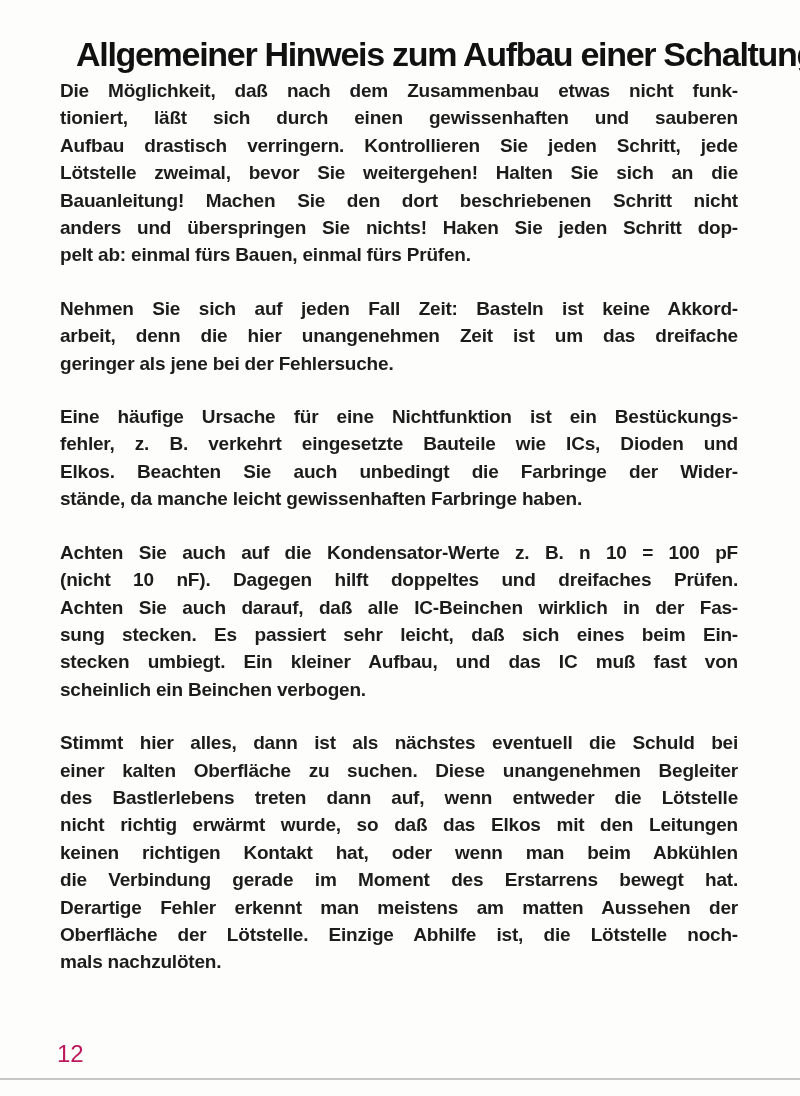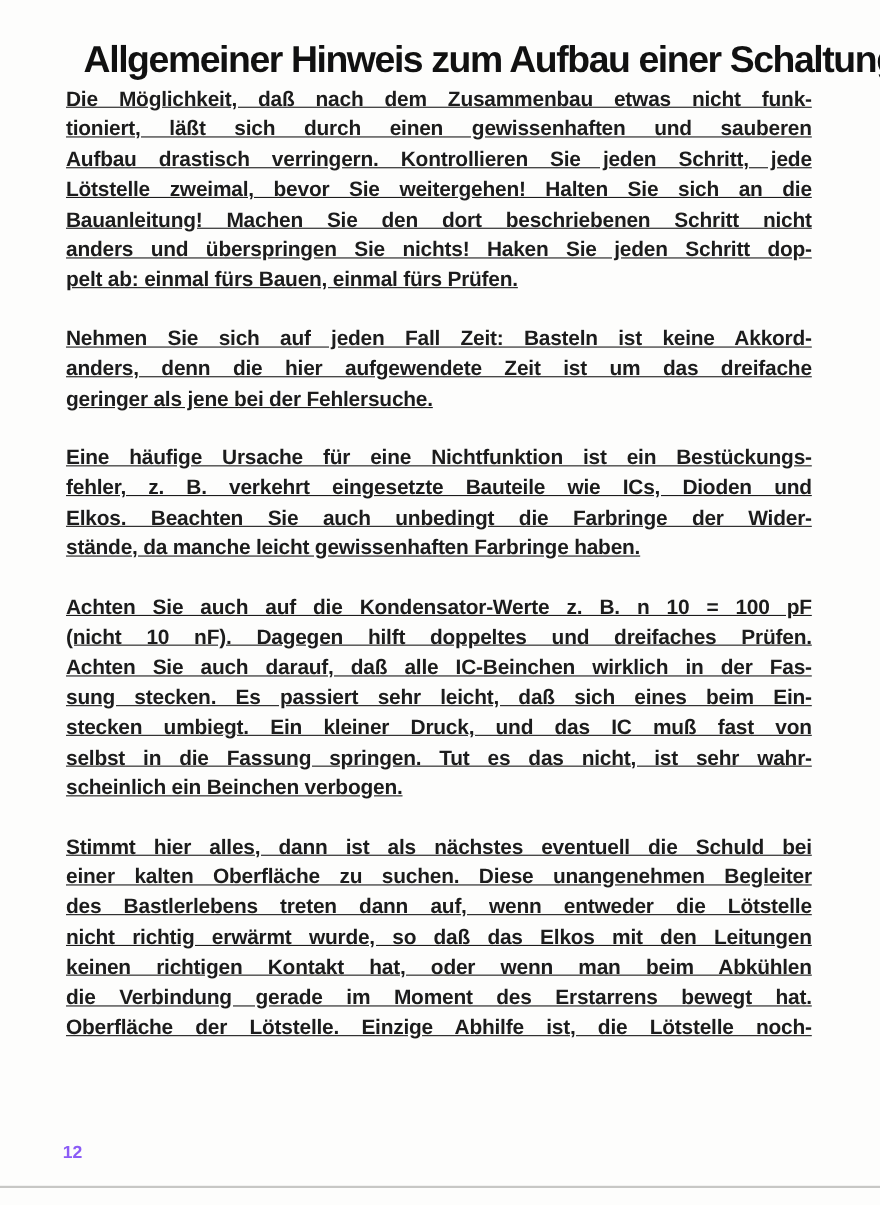--- a/index.html
+++ b/index.html
@@ -34,32 +34,31 @@
     font-size: 19px;
     font-weight: bold;
     line-height: 27.4px;
     letter-spacing: -0.2px;
     color: #1c1c1c;
   }
   .line {
     display: block;
     text-align: justify;
     text-align-last: justify;
-    text-decoration: underline;
   }
   .line.last {
     text-align-last: left;
   }
   .page-number {
     position: absolute;
     left: 57px;
     top: 1040px;
-    font-size: 16px;
-    font-weight: bold;
-    color: #8b5cf6;
+    font-size: 24px;
+    font-weight: normal;
+    color: #be185d;
   }
   .scan-line {
     position: absolute;
     left: 0;
     top: 1078px;
     width: 100%;
     height: 2px;
     background: #c7c7c5;
   }
 </style>
@@ -77,49 +76,50 @@
       <span class="line">tioniert, läßt sich durch einen gewissenhaften und sauberen</span>
       <span class="line">Aufbau drastisch verringern. Kontrollieren Sie jeden Schritt, jede</span>
       <span class="line">Lötstelle zweimal, bevor Sie weitergehen! Halten Sie sich an die</span>
       <span class="line">Bauanleitung! Machen Sie den dort beschriebenen Schritt nicht</span>
       <span class="line">anders und überspringen Sie nichts! Haken Sie jeden Schritt dop-</span>
       <span class="line last">pelt ab: einmal fürs Bauen, einmal fürs Prüfen.</span>
     </p>
 
     <p class="para">
       <span class="line">Nehmen Sie sich auf jeden Fall Zeit: Basteln ist keine Akkord-</span>
-      <span class="line">anders, denn die hier aufgewendete Zeit ist um das dreifache</span>
+      <span class="line">arbeit, denn die hier unangenehmen Zeit ist um das dreifache</span>
       <span class="line last">geringer als jene bei der Fehlersuche.</span>
     </p>
 
     <p class="para">
       <span class="line">Eine häufige Ursache für eine Nichtfunktion ist ein Bestückungs-</span>
       <span class="line">fehler, z. B. verkehrt eingesetzte Bauteile wie ICs, Dioden und</span>
       <span class="line">Elkos. Beachten Sie auch unbedingt die Farbringe der Wider-</span>
       <span class="line last">stände, da manche leicht gewissenhaften Farbringe haben.</span>
     </p>
 
     <p class="para">
       <span class="line">Achten Sie auch auf die Kondensator-Werte z. B. n 10 = 100 pF</span>
       <span class="line">(nicht 10 nF). Dagegen hilft doppeltes und dreifaches Prüfen.</span>
       <span class="line">Achten Sie auch darauf, daß alle IC-Beinchen wirklich in der Fas-</span>
       <span class="line">sung stecken. Es passiert sehr leicht, daß sich eines beim Ein-</span>
-      <span class="line">stecken umbiegt. Ein kleiner Druck, und das IC muß fast von</span>
-      <span class="line">selbst in die Fassung springen. Tut es das nicht, ist sehr wahr-</span>
+      <span class="line">stecken umbiegt. Ein kleiner Aufbau, und das IC muß fast von</span>
       <span class="line last">scheinlich ein Beinchen verbogen.</span>
     </p>
 
     <p class="para">
       <span class="line">Stimmt hier alles, dann ist als nächstes eventuell die Schuld bei</span>
       <span class="line">einer kalten Oberfläche zu suchen. Diese unangenehmen Begleiter</span>
       <span class="line">des Bastlerlebens treten dann auf, wenn entweder die Lötstelle</span>
       <span class="line">nicht richtig erwärmt wurde, so daß das Elkos mit den Leitungen</span>
       <span class="line">keinen richtigen Kontakt hat, oder wenn man beim Abkühlen</span>
       <span class="line">die Verbindung gerade im Moment des Erstarrens bewegt hat.</span>
+      <span class="line">Derartige Fehler erkennt man meistens am matten Aussehen der</span>
       <span class="line">Oberfläche der Lötstelle. Einzige Abhilfe ist, die Lötstelle noch-</span>
+      <span class="line last">mals nachzulöten.</span>
     </p>
 
   </div>
 
   <div class="page-number">12</div>
 
   <div class="scan-line"></div>
 
 </div>
 

